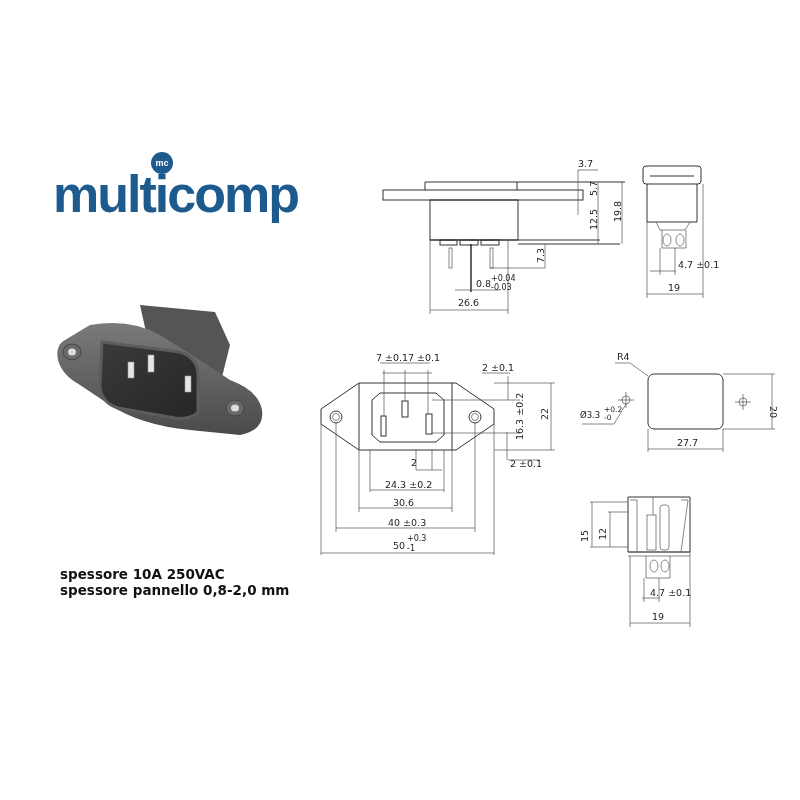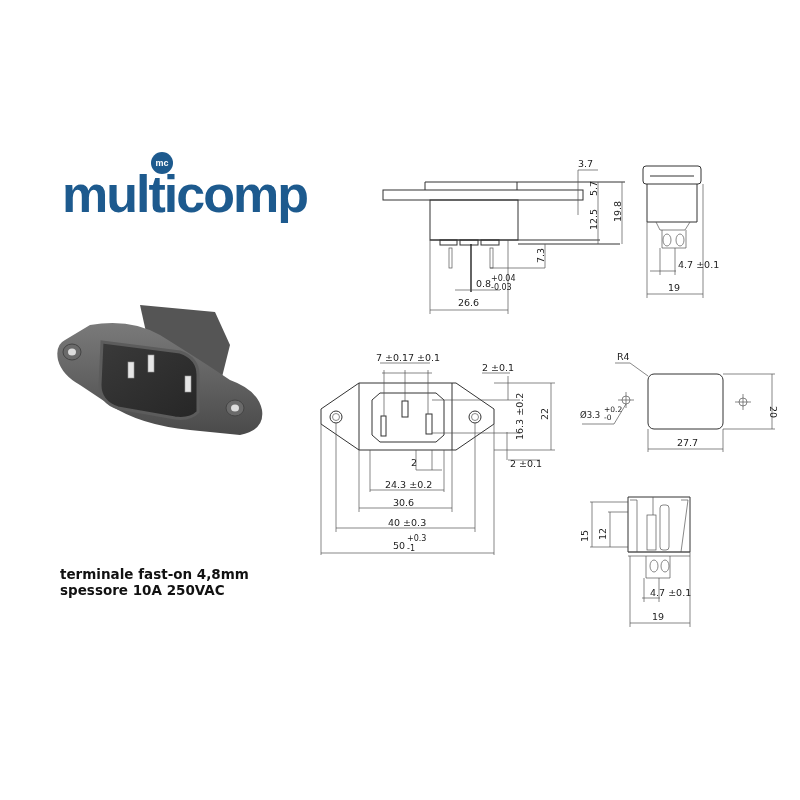--- a/index.html
+++ b/index.html
@@ -1,18 +1,18 @@
 <!DOCTYPE html>
 <html><head>
 <meta charset="utf-8">
 <style>
   html, body { margin: 0; padding: 0; background: #ffffff; }
   body { width: 800px; height: 800px; position: relative; overflow: hidden; font-family: "DejaVu Sans", sans-serif; }
   .logo { position: absolute; left: 46px; top: 152px; width: 270px; height: 75px; }
-  .logo-text { position: absolute; left: 16px; top: 16px; font-family: "Liberation Sans", sans-serif; font-weight: bold; font-size: 52px; letter-spacing: -2px; color: #1d5a8e; line-height: 1; }
+  .logo-text { position: absolute; left: 7px; top: 16px; font-family: "Liberation Sans", sans-serif; font-weight: bold; font-size: 52px; letter-spacing: -2px; color: #1d5a8e; line-height: 1; }
   .logo-badge { position: absolute; left: 105px; top: 0; width: 22px; height: 22px; border-radius: 50%; background: #1d5a8e; color: #fff; font-size: 9px; font-weight: bold; display: flex; align-items: center; justify-content: center; font-family: "Liberation Sans", sans-serif; }
   .photo { position: absolute; left: 40px; top: 290px; width: 230px; height: 150px; }
   .specs { position: absolute; left: 60px; top: 566px; font-family: "DejaVu Sans", sans-serif; font-weight: bold; font-size: 13.5px; line-height: 16px; color: #111; }
   .specs div { white-space: nowrap; }
   svg.drw { position: absolute; left: 0; top: 0; }
   .dim { font-family: "DejaVu Sans", sans-serif; font-size: 9.5px; fill: #222; }
   .dimv { font-family: "DejaVu Sans", sans-serif; font-size: 9.5px; fill: #222; }
   .ln { stroke: #333; stroke-width: 1; fill: none; }
   .ln2 { stroke: #222; stroke-width: 1.4; fill: none; }
   .thin { stroke: #555; stroke-width: 0.7; fill: none; }
@@ -47,22 +47,22 @@
   <ellipse cx="195" cy="118" rx="4" ry="3.5" fill="#ddd"></ellipse>
 
   <path d="M62 52 L140 62 Q158 68 158 85 L158 122 Q150 130 135 128 L78 118 Q60 112 60 95 Z" fill="url(#g2)" stroke="#5c5c5c" stroke-width="3"></path>
 
   <rect x="88" y="72" width="6" height="16" fill="#e6e6e6" stroke="#999" stroke-width="0.6"></rect>
   <rect x="108" y="65" width="6" height="17" fill="#e6e6e6" stroke="#999" stroke-width="0.6"></rect>
   <rect x="145" y="86" width="6" height="16" fill="#e6e6e6" stroke="#999" stroke-width="0.6"></rect>
 </svg>
 
 <div class="specs">
-  <div>terminale fast-on 4,8mm</div>
   <div>spessore 10A 250VAC</div>
+  <div>spessore pannello 0,8-2,0 mm</div>
 </div>
 
 <svg class="drw" width="800" height="800" viewBox="0 0 800 800">
 
   <g>
     <rect class="ln" x="383" y="190" width="200" height="10"></rect>
     <path class="ln" d="M425 190 L425 182 L517 182 L517 190"></path>
     <path class="ln" d="M517 182 L625 182"></path>
     <rect class="ln" x="430" y="200" width="88" height="40"></rect>
     <path class="ln" d="M430 240 L600 240"></path>

